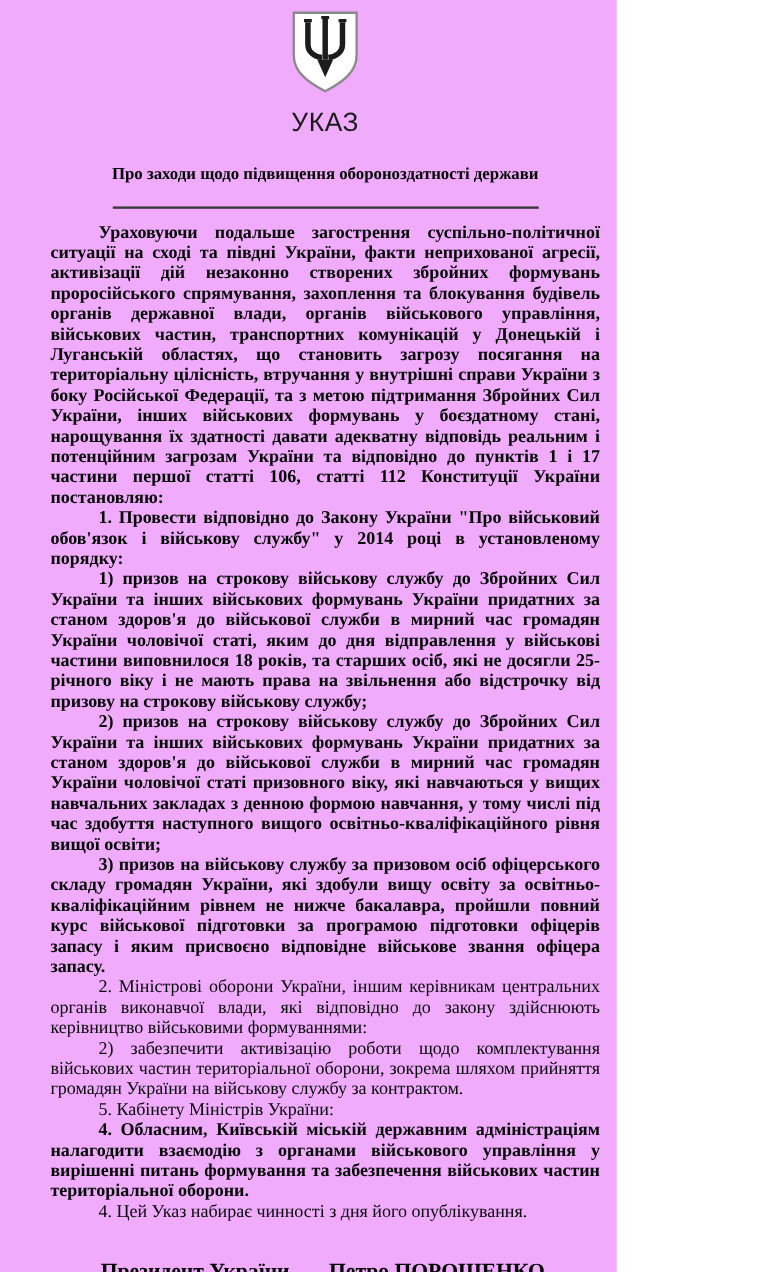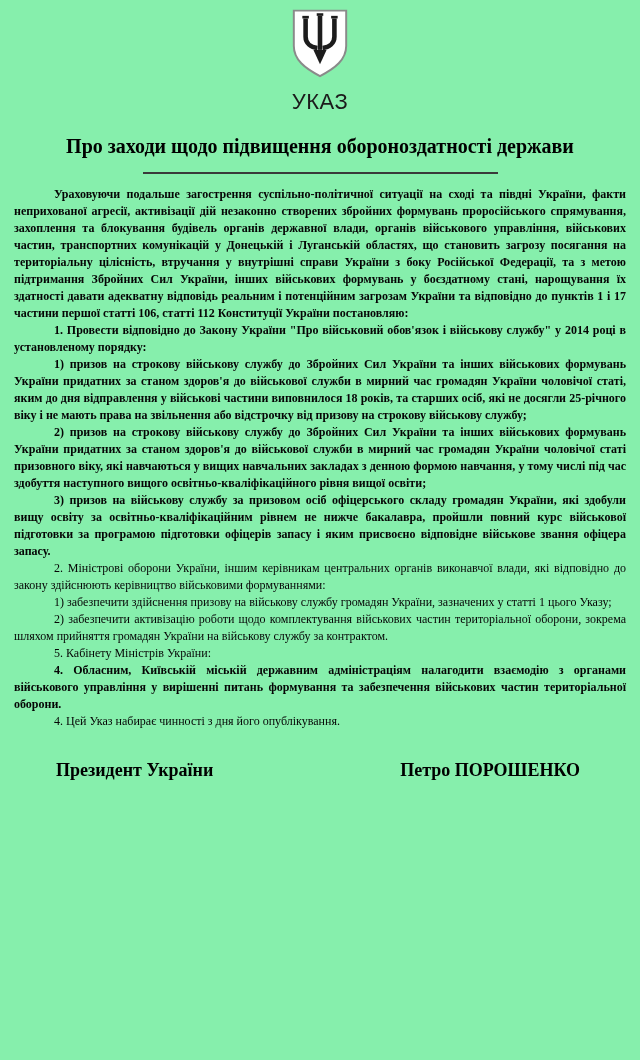--- a/index.html
+++ b/index.html
@@ -1,27 +1,28 @@
 <!DOCTYPE html>
 <html><head>
 <meta charset="utf-8">
 <style>
   html, body {
     margin: 0;
     padding: 0;
     background: #ffffff;
   }
   .page {
-    width: 640px;
+    width: 514px;
     height: 1060px;
     box-sizing: border-box;
-    background: #86efac;
+    background: #f0abfc;
     color: #000;
     font-family: "Liberation Serif", serif;
     overflow: hidden;
+    padding-left: 28px;
   }
   .emblem-wrap {
     text-align: center;
     padding-top: 8px;
     height: 72px;
   }
   .doc-header {
     text-align: center;
     margin-top: 10px;
     font-family: "Liberation Sans", sans-serif;
@@ -33,34 +34,34 @@
     letter-spacing: 0.5px;
   }
   .doc-header .line2 {
     font-size: 20px;
     line-height: 23px;
   }
   .doc-title {
     margin-top: 24px;
     text-align: center;
     font-weight: bold;
-    font-size: 20px;
+    font-size: 14px;
     line-height: 16px;
     color: #000;
   }
   .title-rule {
     width: 355px;
     height: 2px;
     background: #3a3a3a;
     margin: 18px auto 0 auto;
   }
   .doc-body {
     padding: 0 14px;
     margin-top: 12px;
-    font-size: 12px;
+    font-size: 15px;
     line-height: 17px;
   }
   .doc-body p {
     margin: 0;
     text-align: justify;
     text-indent: 40px;
     color: #050505;
   }
   .doc-body p.b { font-weight: bold; }
   .mt10 { margin-top: 10px; }
@@ -109,21 +110,20 @@
   <div class="doc-title">Про заходи щодо підвищення обороноздатності держави</div>
   <div class="title-rule"></div>
 
   <div class="doc-body">
     <p class="b">Ураховуючи подальше загострення суспільно-політичної ситуації на сході та півдні України, факти неприхованої агресії, активізації дій незаконно створених збройних формувань проросійського спрямування, захоплення та блокування будівель органів державної влади, органів військового управління, військових частин, транспортних комунікацій у Донецькій і Луганській областях, що становить загрозу посягання на територіальну цілісність, втручання у внутрішні справи України з боку Російської Федерації, та з метою підтримання Збройних Сил України, інших військових формувань у боєздатному стані, нарощування їх здатності давати адекватну відповідь реальним і потенційним загрозам України та відповідно до пунктів 1 і 17 частини першої статті 106, статті 112 Конституції України постановляю:</p>
     <p class="b mt12">1. Провести відповідно до Закону України "Про військовий обов'язок і військову службу" у 2014 році в установленому порядку:</p>
     <p class="b mt12">1) призов на строкову військову службу до Збройних Сил України та інших військових формувань України придатних за станом здоров'я до військової служби в мирний час громадян України чоловічої статі, яким до дня відправлення у військові частини виповнилося 18 років, та старших осіб, які не досягли 25-річного віку і не мають права на звільнення або відстрочку від призову на строкову військову службу;</p>
     <p class="b">2) призов на строкову військову службу до Збройних Сил України та інших військових формувань України придатних за станом здоров'я до військової служби в мирний час громадян України чоловічої статі призовного віку, які навчаються у вищих навчальних закладах з денною формою навчання, у тому числі під час здобуття наступного вищого освітньо-кваліфікаційного рівня вищої освіти;</p>
     <p class="b">3) призов на військову службу за призовом осіб офіцерського складу громадян України, які здобули вищу освіту за освітньо-кваліфікаційним рівнем не нижче бакалавра, пройшли повний курс військової підготовки за програмою підготовки офіцерів запасу і яким присвоєно відповідне військове звання офіцера запасу.</p>
     <p class="mt22">2. Міністрові оборони України, іншим керівникам центральних органів виконавчої влади, які відповідно до закону здійснюють керівництво військовими формуваннями:</p>
-    <p class="mt10">1) забезпечити здійснення призову на військову службу громадян України, зазначених у статті 1 цього Указу;</p>
     <p>2) забезпечити активізацію роботи щодо комплектування військових частин територіальної оборони, зокрема шляхом прийняття громадян України на військову службу за контрактом.</p>
     <p class="mt22">5. Кабінету Міністрів України:</p>
     <p class="mt14">4. Обласним, Київській міській державним адміністраціям налагодити взаємодію з органами військового управління у вирішенні питань формування та забезпечення військових частин територіальної оборони.</p>
     <p class="mt16">4. Цей Указ набирає чинності з дня його опублікування.</p>
   </div>
 
   <div class="signature">
     <span>Президент України</span>
     <span>Петро ПОРОШЕНКО</span>
   </div>

